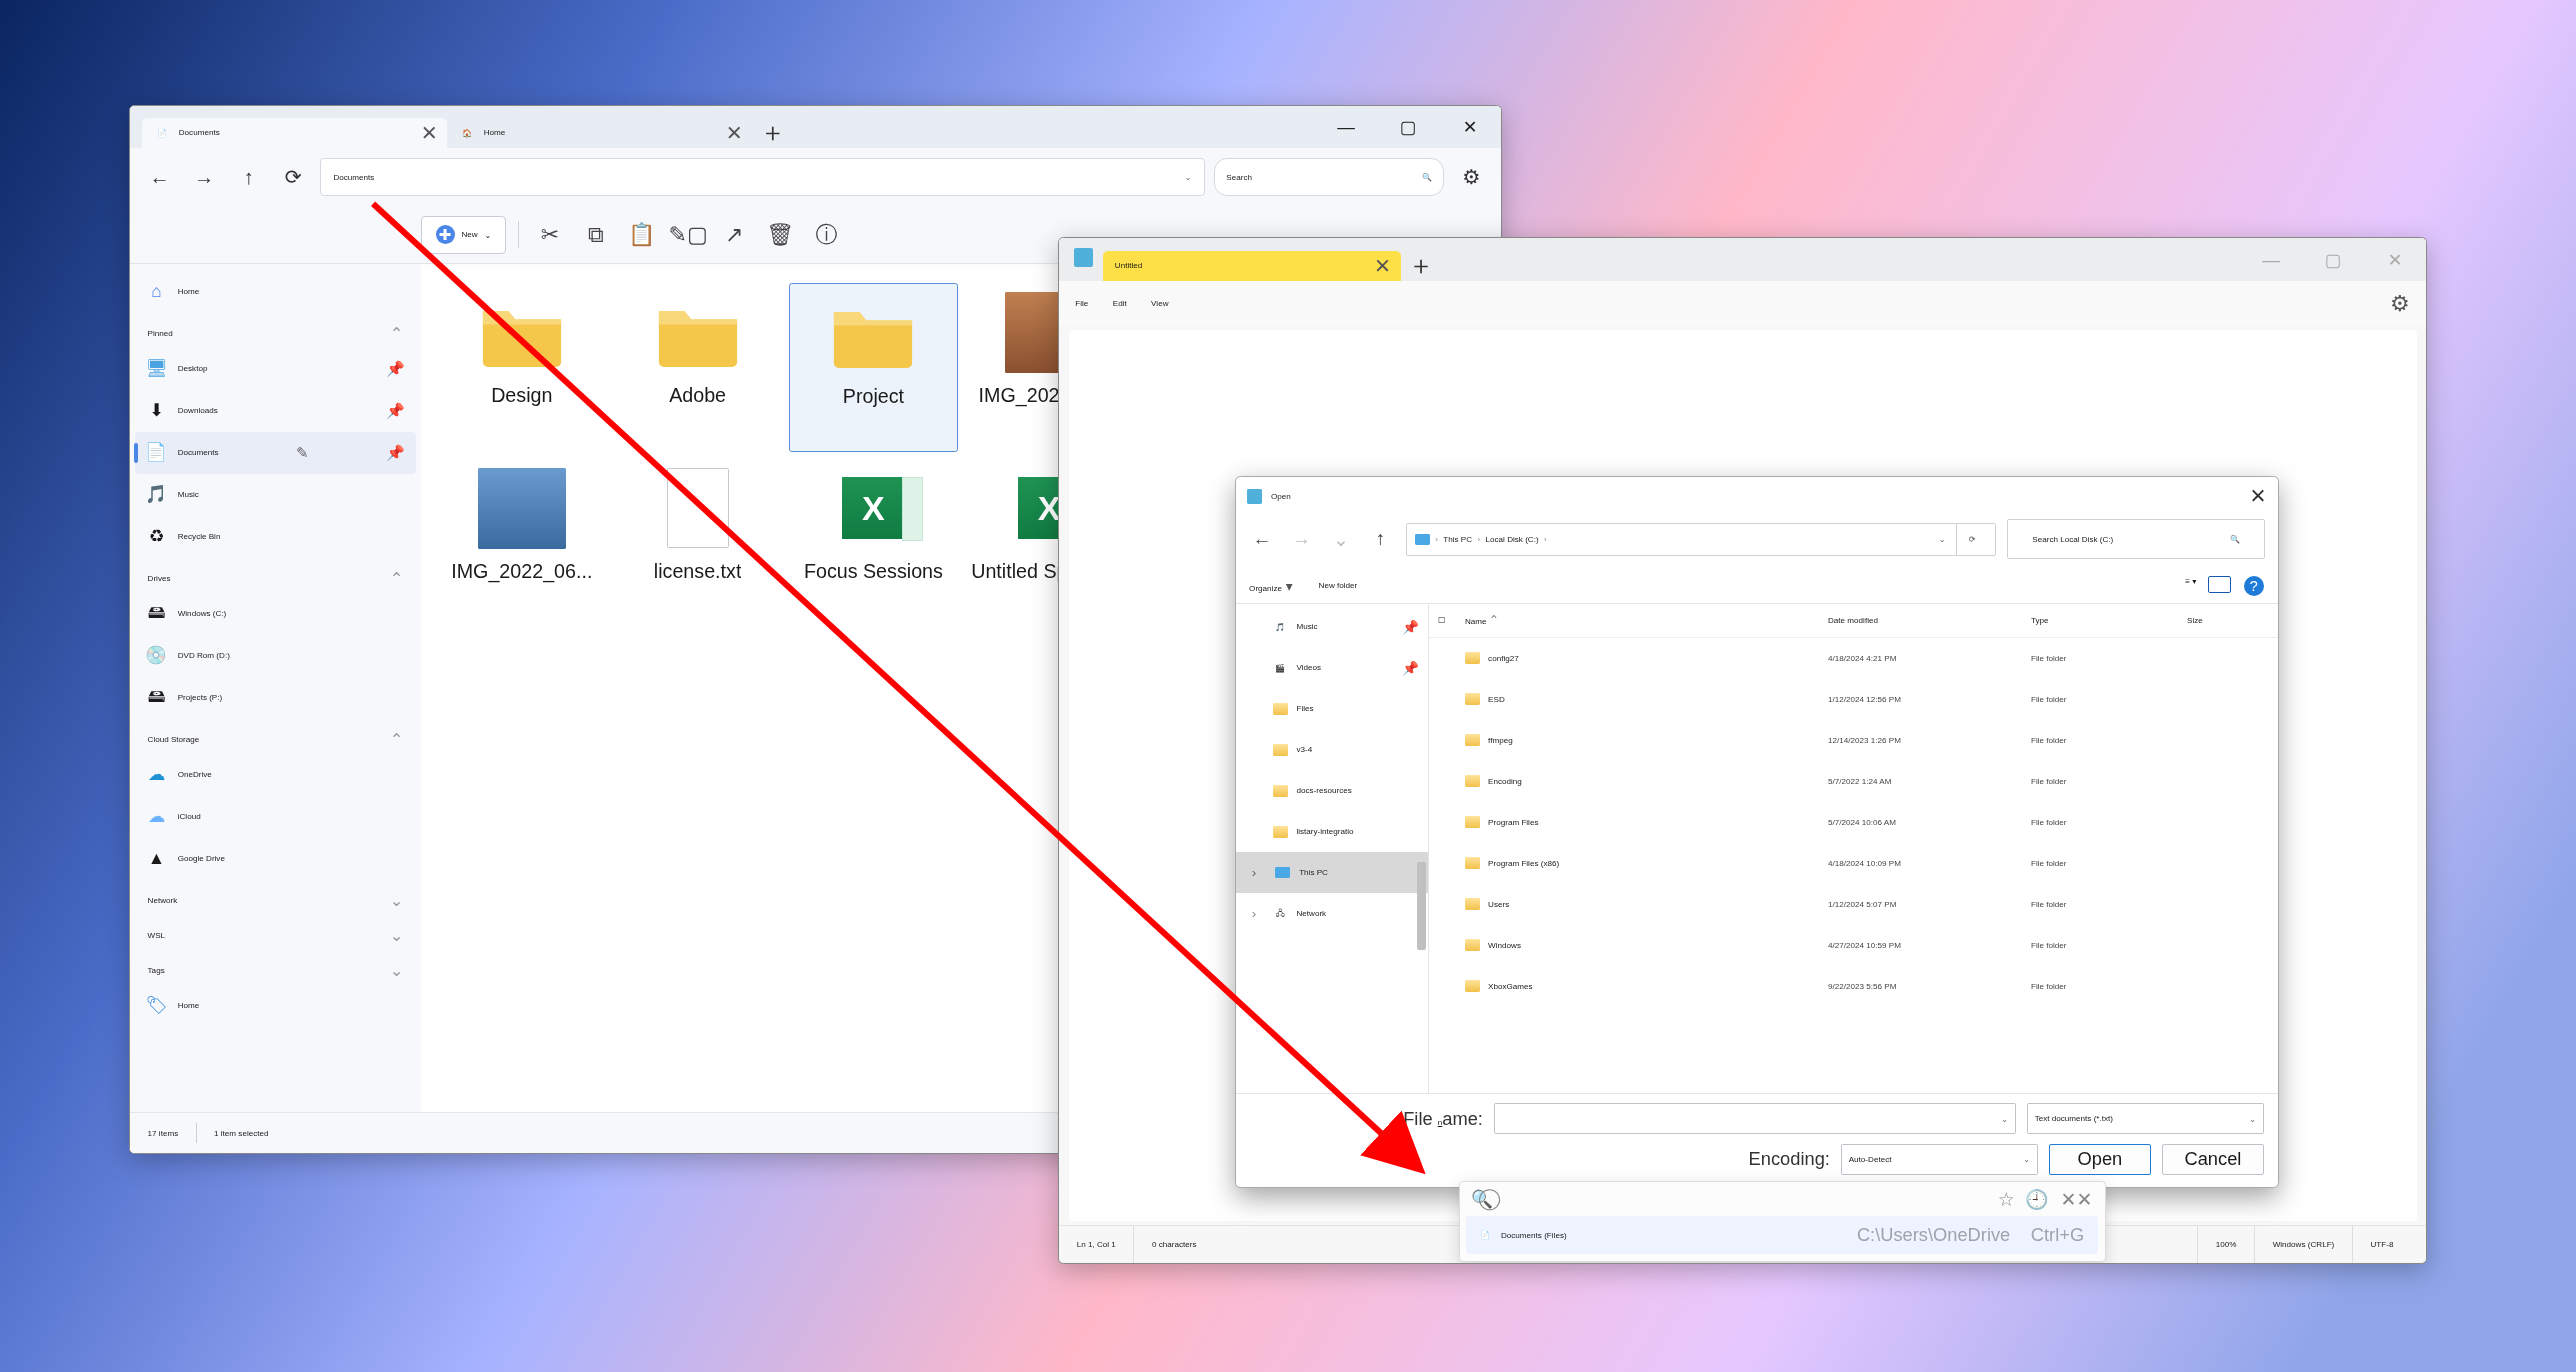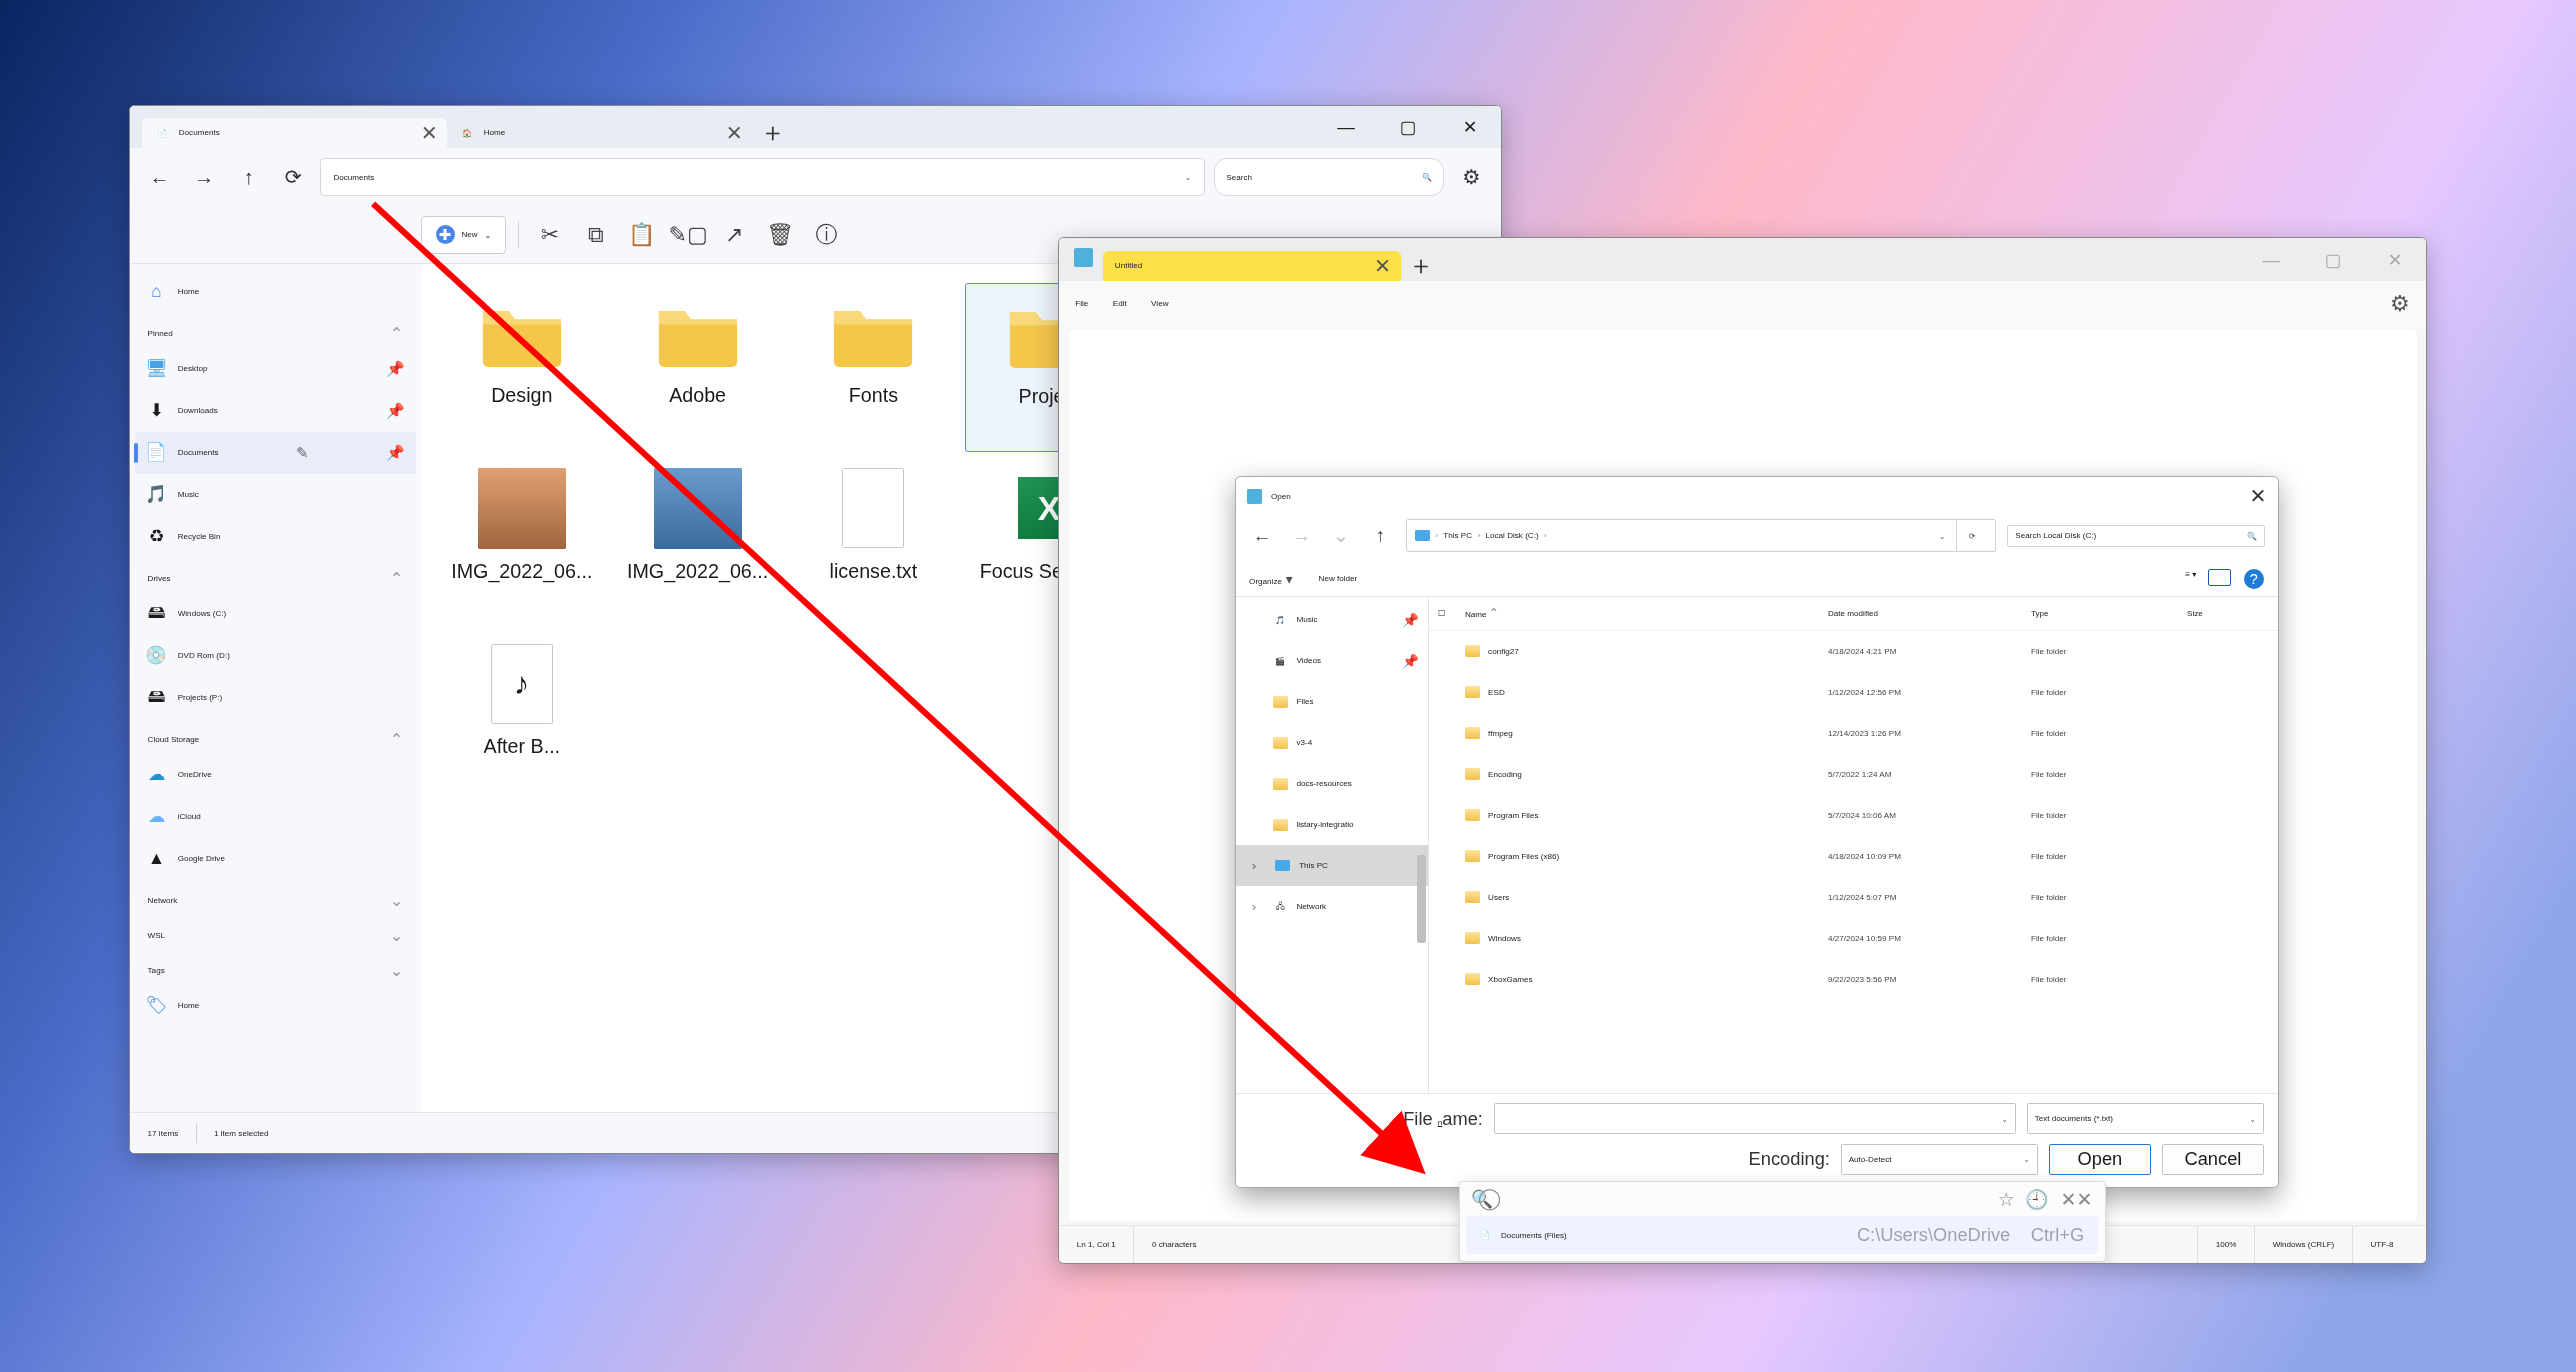--- a/index.html
+++ b/index.html
@@ -68,21 +68,21 @@
 #dlg .dlg-title{display:flex;align-items:center;height:38px;padding:0 11px;gap:9.5px}
 #dlg .dlg-title .dico{width:15px;height:15px;background:#4fb0dc;border-radius:1.4px}
 #dlg .dlg-title .x{margin-left:auto;font-size:20.3px;color:#333}
 #dlg .navrow{display:flex;align-items:center;gap:11px;padding:4.1px 12.2px 9.5px;border-bottom:none}
 #dlg .nav-btn{width:28.5px;height:28.5px;display:flex;align-items:center;justify-content:center;font-size:19px;color:#444}
 #dlg .nav-btn.disabled{color:#bbb}
 #dlg .crumb{flex:1;height:33px;border:0.7px solid #cfd1d6;background:#fff;display:flex;align-items:center;gap:5.4px;padding:0 8.1px;font-size:18.3px;border-radius:2px}
 #dlg .crumb .sep{color:#888}
 #dlg .crumb .caret{margin-left:auto;color:#666}
 #dlg .crumb .refresh{width:31px;border-left:0.7px solid #cfd1d6;display:flex;align-items:center;justify-content:center;margin-left:5.4px;height:100%;color:#555}
-#dlg .dlg-search{width:258px;height:22px;border:0.7px solid #cfd1d6;display:flex;align-items:center;padding:0 7px;color:#888;font-size:17.6px;border-radius:2px}
+#dlg .dlg-search{width:258px;height:40px;border:0.7px solid #cfd1d6;display:flex;align-items:center;padding:0 24px;color:#888;font-size:17.6px;border-radius:2px}
 #dlg .dlg-search .sico{margin-left:auto;color:#555}
 #dlg .tool{display:flex;align-items:center;height:35px;padding:0 13.6px;gap:26px;font-size:18.3px;color:#1558b0;border-bottom:0.7px solid #e3e5e9}
 #dlg .tool .org::after{content:" ▾";font-size:13.6px;color:#555}
 #dlg .tool .right{margin-left:auto;display:flex;gap:12.2px;color:#444;font-size:17.6px}
 #dlg .viewtoggle{width:23px;height:17.6px;border:1.4px solid #1558b0;border-radius:2px}
 #dlg .help{width:20.3px;height:20.3px;border-radius:50%;background:#1e7bd8;color:#fff;display:flex;align-items:center;justify-content:center;font-size:15px}
 #dlg .dlg-body{display:flex;flex:1;min-height:0}
 #dlg .nav{width:193px;border-right:0.7px solid #e3e5e9;padding:2.7px 0;overflow:hidden;position:relative}
 #dlg .nv{display:flex;align-items:center;height:41px;padding:0 8.1px 0 16.3px;gap:8.1px;font-size:18.3px}
 #dlg .nv .fico{width:16.3px;display:flex;justify-content:center}
@@ -276,29 +276,20 @@
           </div>
           <div class="item">
             <div class="thumb">
               <svg class="folder-svg" viewBox="0 0 100 80">
                 <path d="M4 14 h30 l8 10 h54 v50 a6 6 0 0 1 -6 6 H10 a6 6 0 0 1 -6 -6 z" fill="#f4c64a"></path>
                 <path d="M4 14 h30 l8 10 h54 v6 H4 z" fill="#f8d878"></path>
               </svg>
             </div>
             <div class="name">Adobe</div>
           </div>
-          <div class="item">
-            <div class="thumb">
-              <svg class="folder-svg" viewBox="0 0 100 80">
-                <path d="M4 14 h30 l8 10 h54 v50 a6 6 0 0 1 -6 6 H10 a6 6 0 0 1 -6 -6 z" fill="#f4c64a"></path>
-                <path d="M4 14 h30 l8 10 h54 v6 H4 z" fill="#f8d878"></path>
-              </svg>
-            </div>
-            <div class="name">Fonts</div>
-          </div>
           <div class="item selected">
             <div class="thumb">
               <svg class="folder-svg" viewBox="0 0 100 80">
                 <path d="M4 14 h30 l8 10 h54 v50 a6 6 0 0 1 -6 6 H10 a6 6 0 0 1 -6 -6 z" fill="#f4c64a"></path>
                 <path d="M4 14 h30 l8 10 h54 v6 H4 z" fill="#f8d878"></path>
               </svg>
             </div>
             <div class="name">Project</div>
           </div>
           <div class="item">

